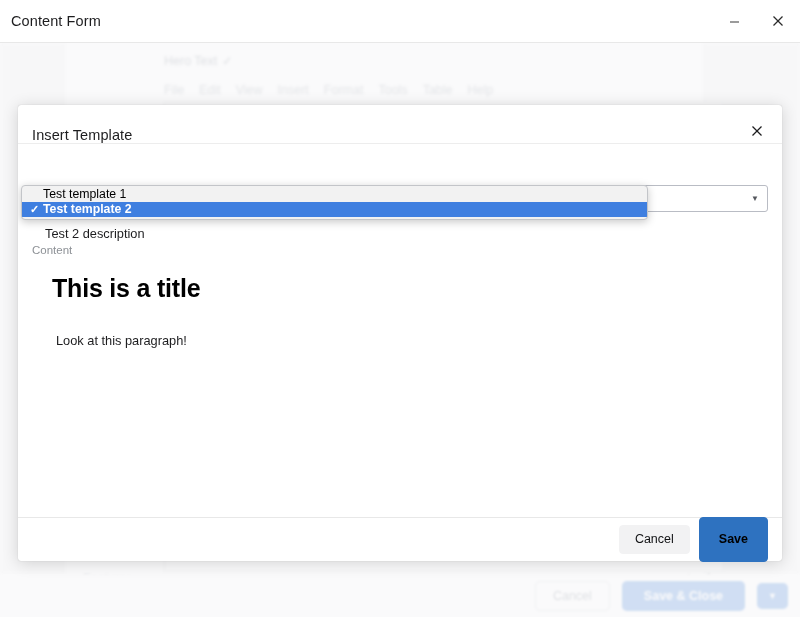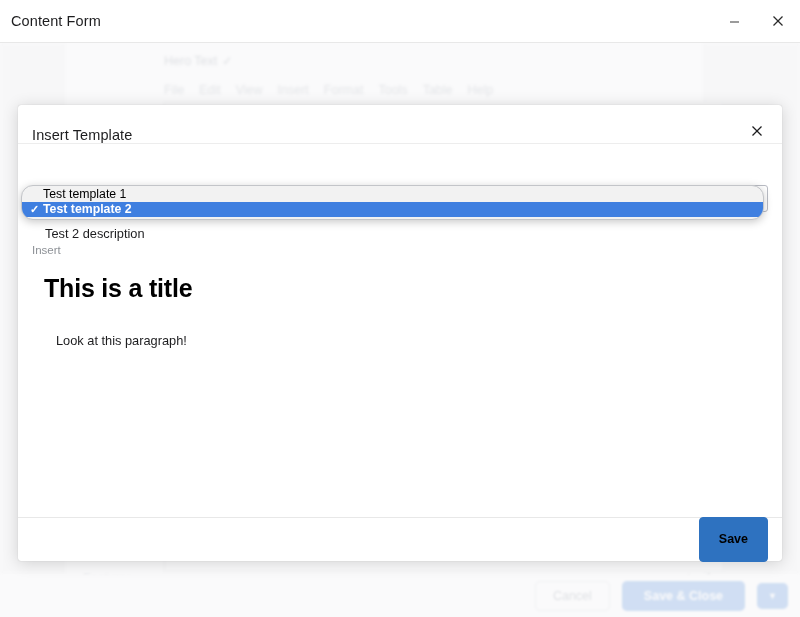--- a/index.html
+++ b/index.html
@@ -255,24 +255,24 @@
     margin-left: auto;
     font-size: 8px;
     color: #55585e;
   }
 
   
   .dropdown-popup {
     position: absolute;
     top: 41px;
     left: 3px;
-    width: 743px;
+    width: 627px;
     background: #f2f2f2;
     border: 1px solid #c3c5c9;
-    border-radius: 12px;
+    border-radius: 4px;
     box-shadow: 0 2px 9px rgba(0,0,0,0.22);
     z-index: 6;
     padding: 1px 0 2px 0;
     overflow: hidden;
   }
   .dd-item {
     height: 15px;
     display: flex;
     align-items: center;
     font-size: 12.3px;
@@ -312,21 +312,21 @@
   .preview-area {
     position: absolute;
     top: 115px;
     left: 14px;
     right: 14px;
     bottom: 0;
     background: #ffffff;
   }
   .preview-title {
     margin-top: 15px;
-    margin-left: 12px;
+    margin-left: 20px;
     font-size: 25px;
     font-weight: bold;
     color: #000000;
     letter-spacing: -0.2px;
   }
   .preview-paragraph {
     margin-top: 30px;
     margin-left: 24px;
     font-size: 12.8px;
     color: #1d1d1f;
@@ -453,24 +453,25 @@
         <span class="dd-check"></span>
         <span>Test template 1</span>
       </div>
       <div class="dd-item selected">
         <span class="dd-check">✓</span>
         <span>Test template 2</span>
       </div>
     </div>
 
     <div class="desc-line">Test 2 description</div>
-    <div class="preview-label">Insert</div>
+    <div class="preview-label">Content</div>
 
     <div class="preview-area">
       <div class="preview-title">This is a title</div>
       <div class="preview-paragraph">Look at this paragraph!</div>
     </div>
   </div>
 
   <div class="modal-footer">
+    <button class="btn btn-cancel">Cancel</button>
     <button class="btn btn-save">Save</button>
   </div>
 </div>
 
 </body></html>

